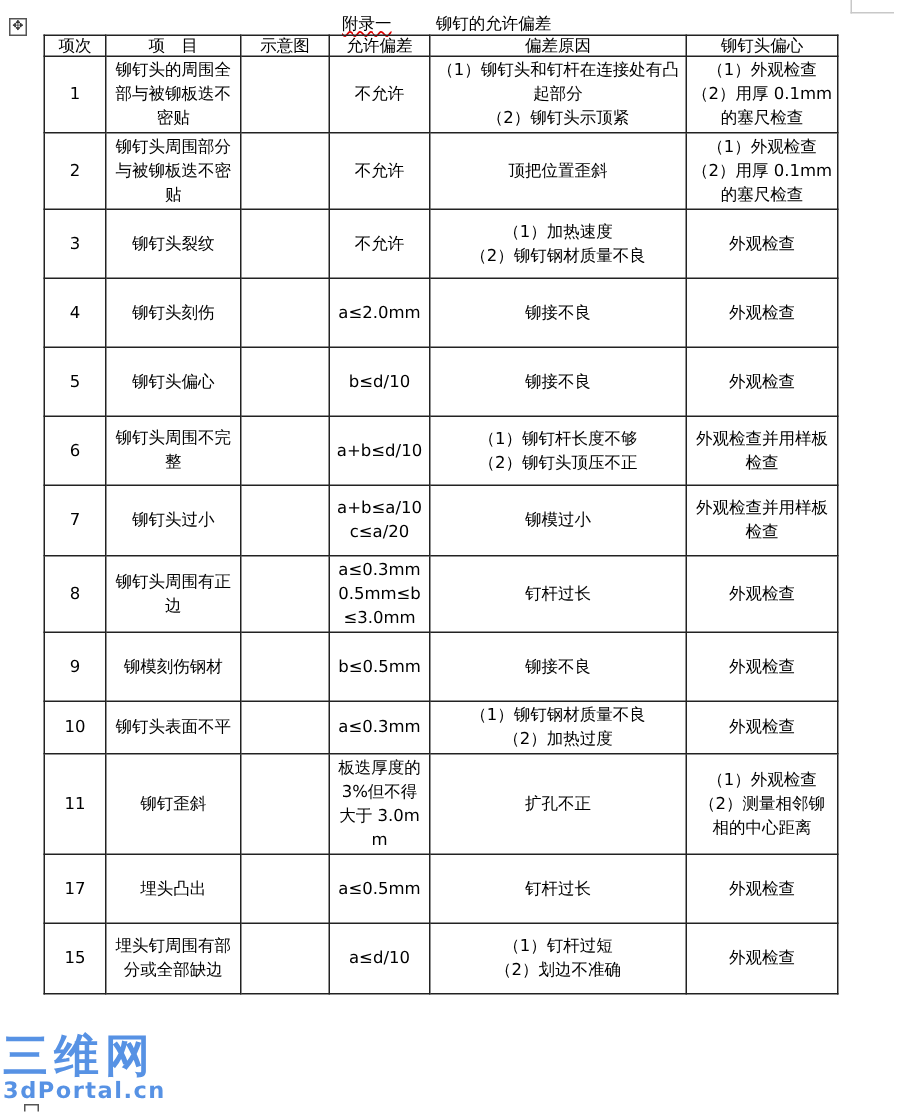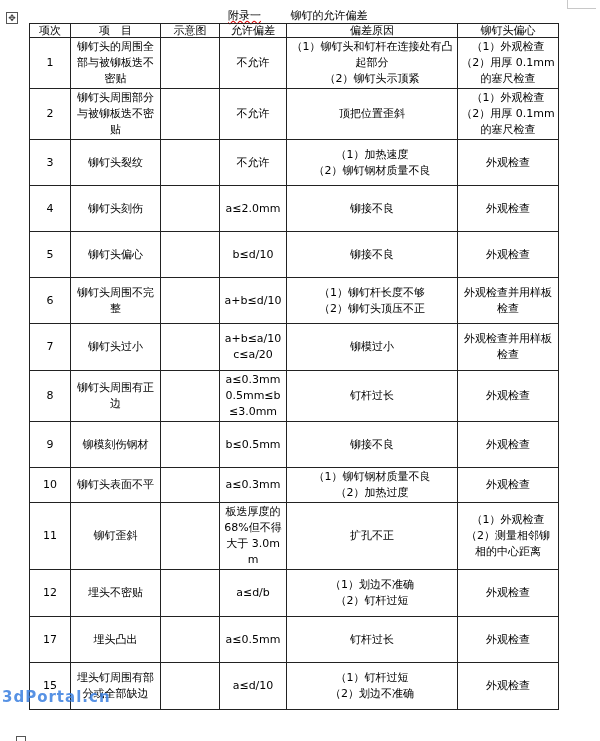--- a/index.html
+++ b/index.html
@@ -139,33 +139,24 @@
         <td style="white-space: pre-line;"></td>
         <td style="white-space: pre-line;">a≤0.3mm</td>
         <td class="left" style="white-space: pre-line;">（1）铆钉钢材质量不良
 （2）加热过度</td>
         <td style="white-space: pre-line;">外观检查</td>
       </tr>
       <tr style="height: 61px;">
         <td style="white-space: pre-line;">11</td>
         <td style="white-space: pre-line;">铆钉歪斜</td>
         <td style="white-space: pre-line;"></td>
-        <td style="white-space: pre-line;">板迭厚度的 68%但不得大于 3.0mm</td>
+        <td style="white-space: pre-line;">板迭厚度的 3%但不得大于 3.0mm</td>
         <td style="white-space: pre-line;">扩孔不正</td>
         <td class="left" style="white-space: pre-line;">（1）外观检查
 （2）测量相邻铆相的中心距离</td>
-      </tr>
-      <tr style="height: 47px;">
-        <td style="white-space: pre-line;">12</td>
-        <td style="white-space: pre-line;">埋头不密贴</td>
-        <td style="white-space: pre-line;"></td>
-        <td style="white-space: pre-line;">a≤d/b</td>
-        <td class="left" style="white-space: pre-line;">（1）划边不准确
-（2）钉杆过短</td>
-        <td style="white-space: pre-line;">外观检查</td>
       </tr>
       <tr style="height: 46px;">
         <td style="white-space: pre-line;">17</td>
         <td style="white-space: pre-line;">埋头凸出</td>
         <td style="white-space: pre-line;"></td>
         <td style="white-space: pre-line;">a≤0.5mm</td>
         <td style="white-space: pre-line;">钉杆过长</td>
         <td style="white-space: pre-line;">外观检查</td>
       </tr>
       <tr style="height: 47px;">
@@ -176,14 +167,15 @@
         <td class="left" style="white-space: pre-line;">（1）钉杆过短
 （2）划边不准确</td>
         <td style="white-space: pre-line;">外观检查</td>
       </tr>
     </tbody>
 </table>
 
 <div class="bottom-handle"></div>
 
 <div class="watermark">
+  <div class="wm-big">三维网</div>
   <div class="wm-small">3dPortal.cn</div>
 </div>
 
 </body></html>

